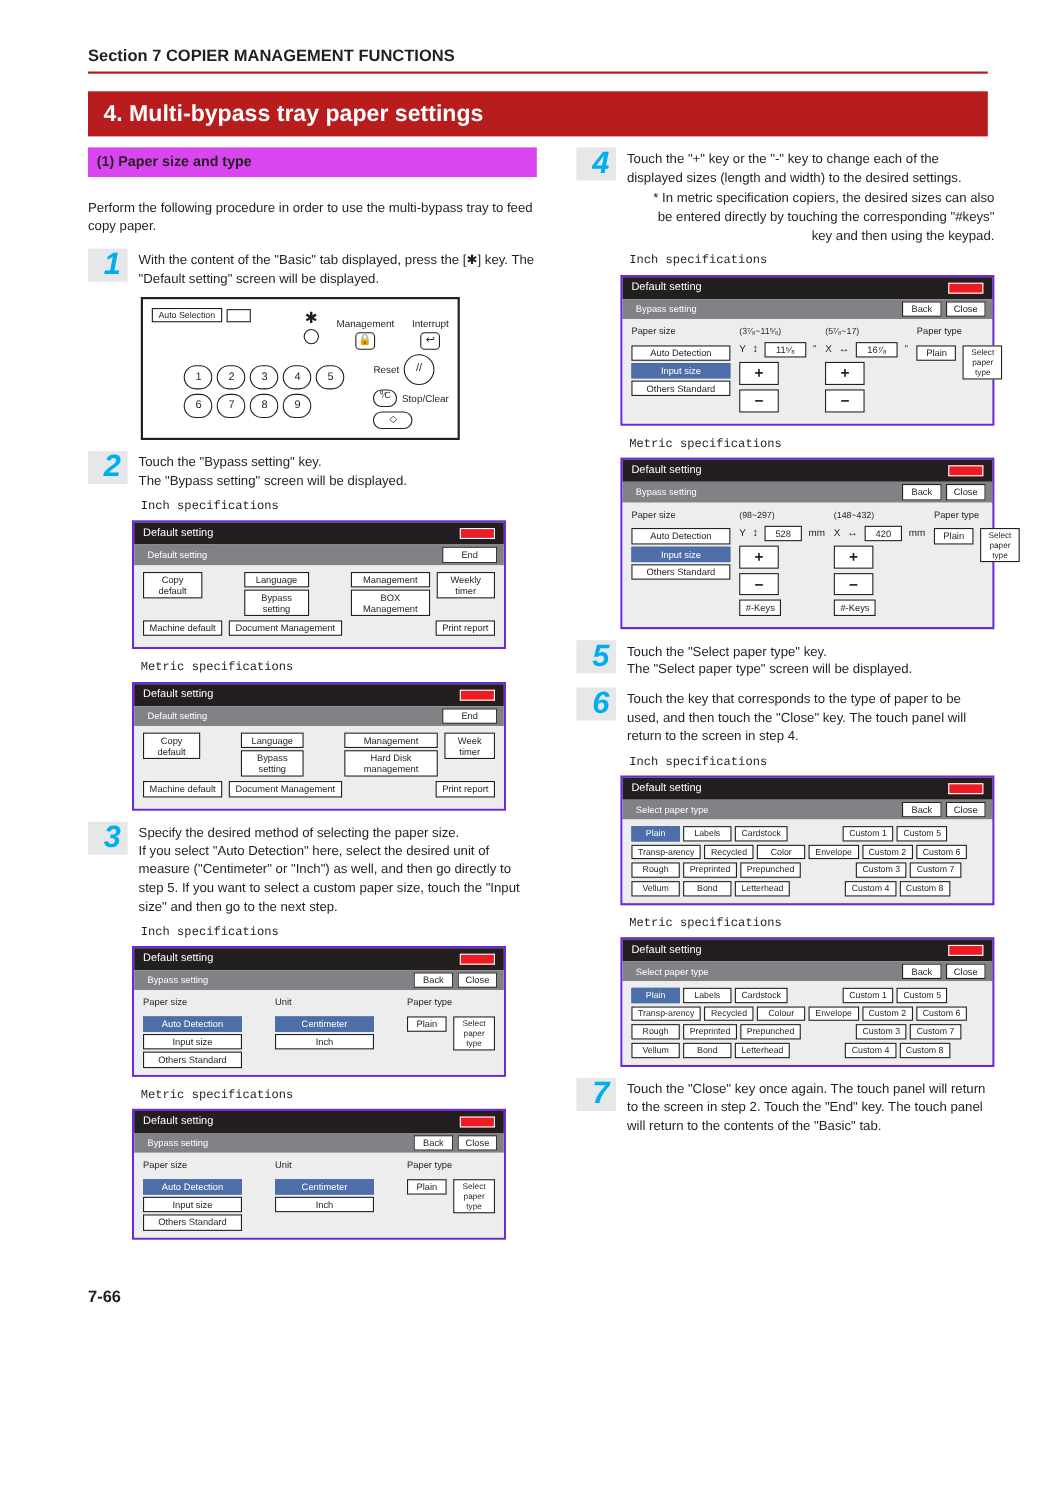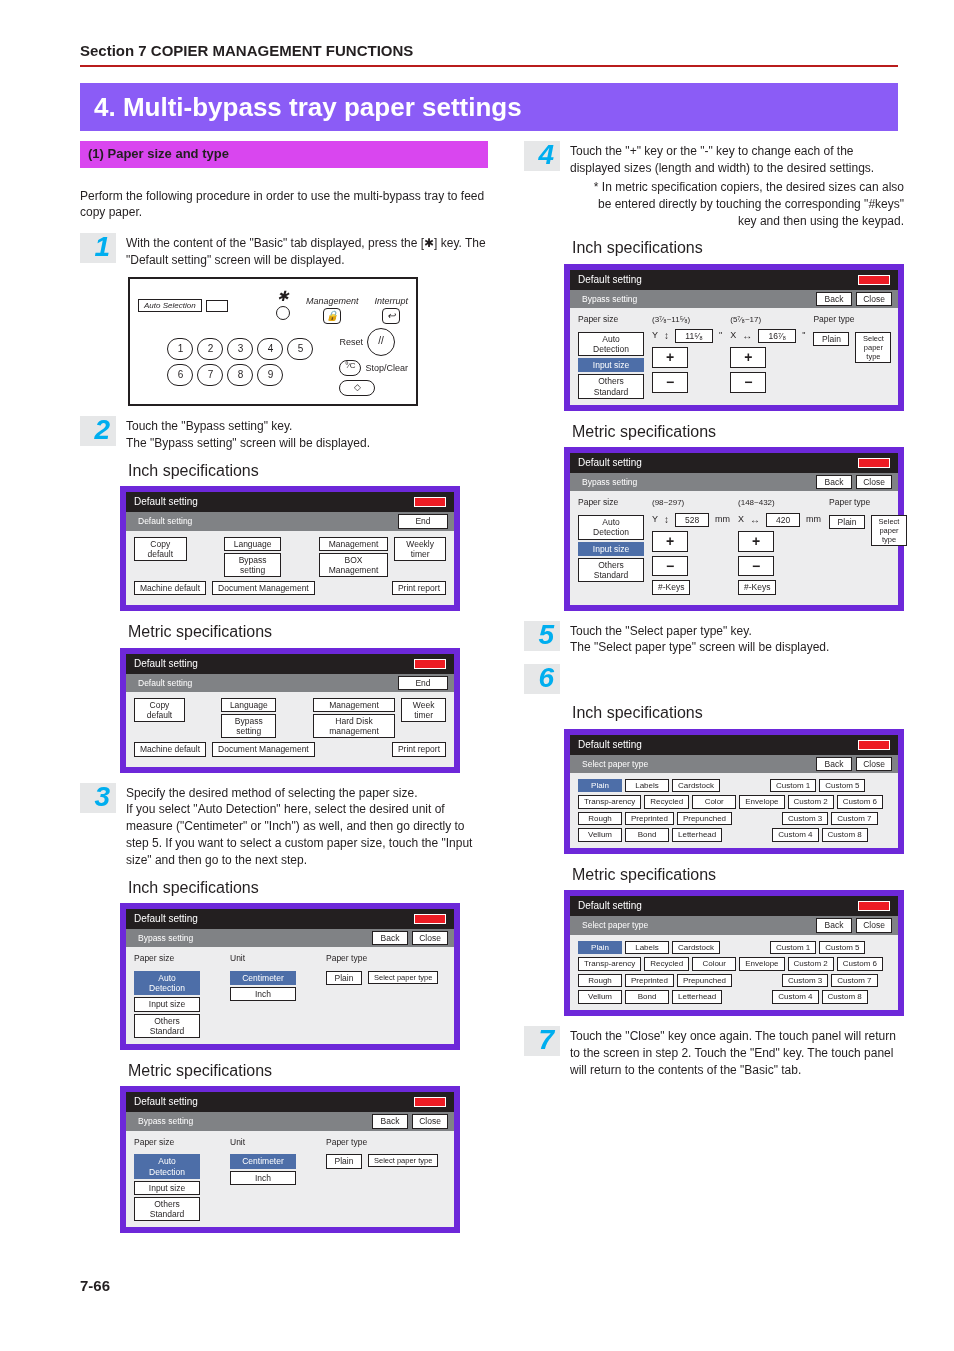--- a/index.html
+++ b/index.html
@@ -1,47 +1,47 @@
 <!DOCTYPE html>
 <html><head>
 <meta charset="utf-8">
 <style>
   * { box-sizing: border-box; }
   body { font-family: Arial, Helvetica, sans-serif; margin:0; padding: 40px 56px 24px 80px; width:954px; color:#231F20; background:#fff; font-size:12px; line-height:1.4; }
   .section-header { font-weight:bold; font-size:15px; border-bottom:2px solid #b91c1c; padding-bottom:4px; margin-bottom:16px; }
-  .title-bar { background:#8b5cf6; color:#fff; font-size:26px; font-weight:bold; padding:6px 10px 6px 0; margin-bottom:10px; }
+  .title-bar { background:#b91c1c; color:#fff; font-size:21px; font-weight:bold; padding:6px 10px 6px 0; margin-bottom:10px; }
   .title-bar span { padding-left:14px; }
   .subsection { background:#d946ef; font-weight:bold; font-size:13px; padding:4px 8px; margin-bottom:8px; display:inline-block; width:408px; }
   .cols { display:flex; gap:36px; }
   .col { width:408px; }
   .step { display:flex; align-items:flex-start; gap:10px; margin-bottom:8px; }
   .step .num { background:#E6E7E8; color:#00AEEF; font-size:28px; font-style:italic; font-weight:bold; width:36px; height:30px; padding:0 6px 2px 2px; line-height:28px; text-align:right; flex-shrink:0; }
   .step .txt { flex:1; font-size:12px; padding-top:2px; }
-  .caption { font-size:16px; margin:8px 0 4px 48px; }
+  .caption { font-size:11px; margin:8px 0 4px 48px;font-family:Liberation Mono, monospace; }
   .note { font-size:12px; margin-left:10px;text-align:right; }
 
   
-  .screen { border:6px solid #6d28d9; margin:4px 0 10px 40px; width:340px; font-size:9px; font-family:Arial, sans-serif; }
+  .screen { border:2px solid #6d28d9; margin:4px 0 10px 40px; width:340px; font-size:9px; font-family:Arial, sans-serif; }
   .screen .topbar { background:#231F20; color:#fff; padding:3px 8px; font-size:10px; display:flex; justify-content:space-between; align-items:center; }
   .topbar .red { width:32px; height:10px; background:#ED1C24; border:1px solid #fff; }
   .screen .bar2 { background:#808285; color:#fff; padding:2px 6px; font-size:9px; display:flex; align-items:center; gap:4px; }
   .btn { border:1px solid #231F20; background:#fff; color:#231F20; padding:1px 5px; font-size:8.5px; display:inline-block; text-align:center; min-width:36px; line-height:1.2; }
   .btn.sel { background:#4D6EA8; color:#fff; border-color:#4D6EA8; }
   .btn.end { min-width:50px; }
   .screen .body { padding:6px 8px; min-height:58px; background:#EDEDEE; }
   .row { display:flex; align-items:flex-start; gap:6px; margin-bottom:4px; }
   .lbl { font-size:8.5px; min-width:48px; color:#231F20; }
-  .sidecol { display:flex; flex-direction:column; gap:2px; width:66px; }
+  .sidecol { display:flex; flex-direction:column; gap:2px; width:90px; }
   .sidecol .btn { min-width:56px; }
   .grid { display:flex; flex-wrap:wrap; gap:3px; }
   .grid .btn { min-width:52px; }
   .grid.small .btn { min-width:44px; font-size:8px; }
   .pm { font-size:14px; font-weight:bold; width:34px; text-align:center; }
   .keypad-img { border:2px solid #231F20; width:290px; padding:8px; margin:4px 0 10px 48px; font-size:10px; }
-  .krow { display:flex; justify-content:space-between; margin-bottom:4px; align-items:center;font-style:italic; }
+  .krow { display:flex; justify-content:space-between; margin-bottom:4px; align-items:flex-start; }
   .kp { width:160px; display:flex; flex-wrap:wrap; gap:4px; }
   .key { border:1.5px solid #231F20; border-radius:13px; width:26px; height:22px; text-align:center; line-height:20px; font-size:10px; }
   .key-rect { border:1.5px solid #231F20; width:22px; display:inline-block; height:12px;}
   .klabel { font-size:9px; }
   .page-num { font-weight:bold; font-size:15px; margin-top:32px; }
   .rightkeys { display:flex; flex-direction:column; gap:4px; }
 </style>
 </head>
 <body>
 
@@ -409,20 +409,21 @@
     </div>
   </div>
 
   <div class="step">
     <div class="num">5</div>
     <div class="txt"><span>Touch the "Select paper type" key.</span><br><span>The "Select paper type" screen will be displayed.</span></div>
   </div>
 
   <div class="step">
     <div class="num">6</div>
+    <div class="txt">Touch the key that corresponds to the type of paper to be used, and then touch the "Close" key. The touch panel will return to the screen in step 4.</div>
   </div>
 
   <div class="caption">Inch specifications</div>
   <div class="screen">
     <div class="topbar">
           <span>Default setting</span>
           <span class="red"></span>
         </div>
     <div class="bar2">
           <span class="btn" style="background:#808285;color:#fff;border-color:#808285">Select paper type</span>

